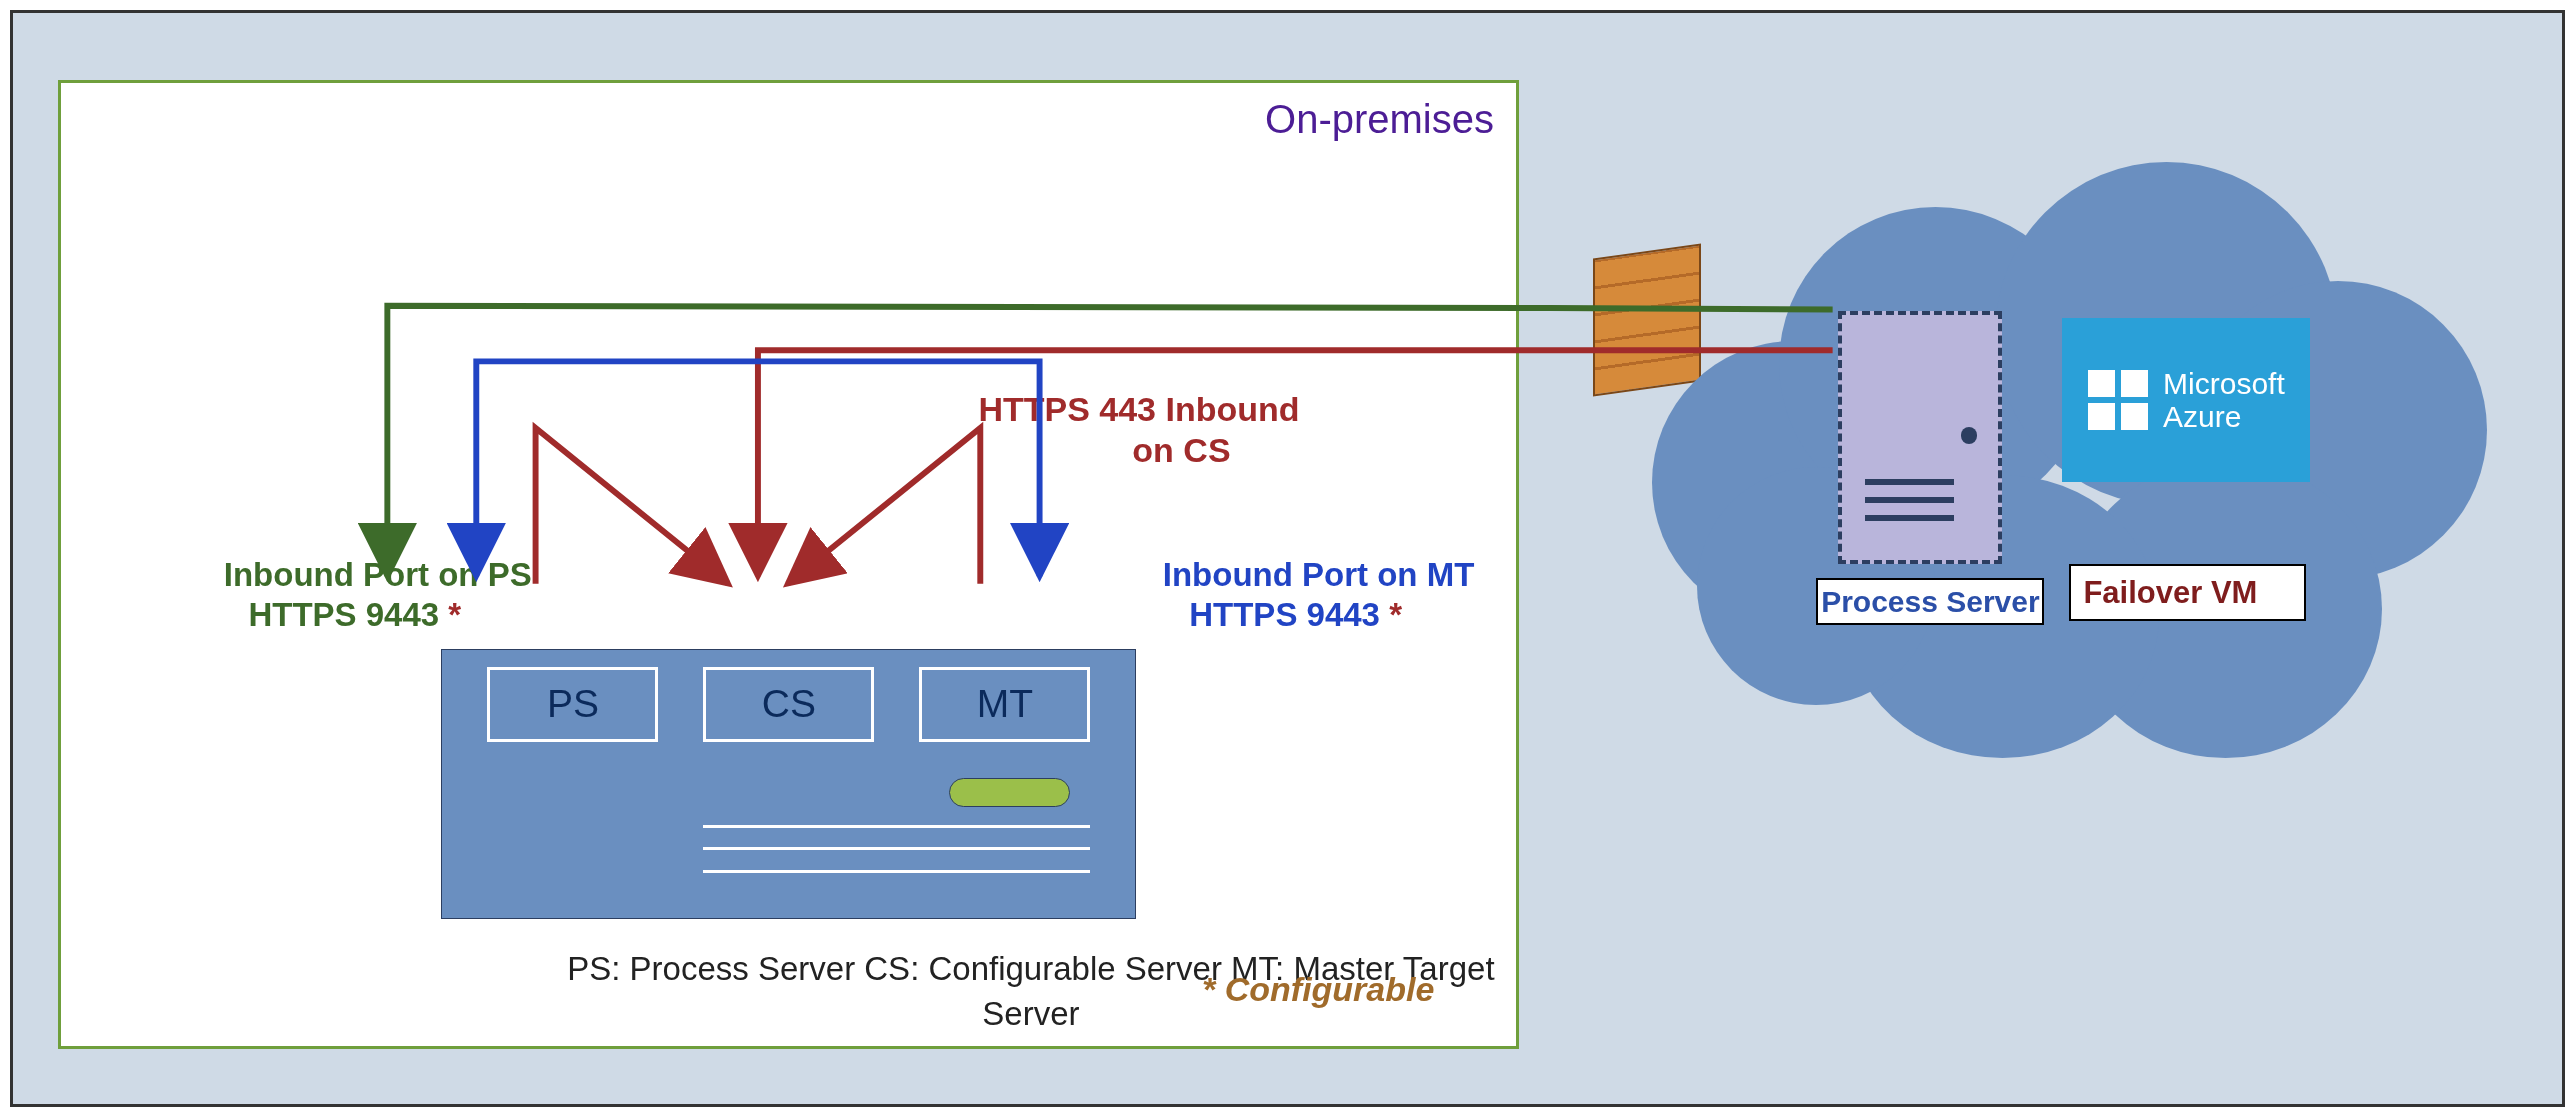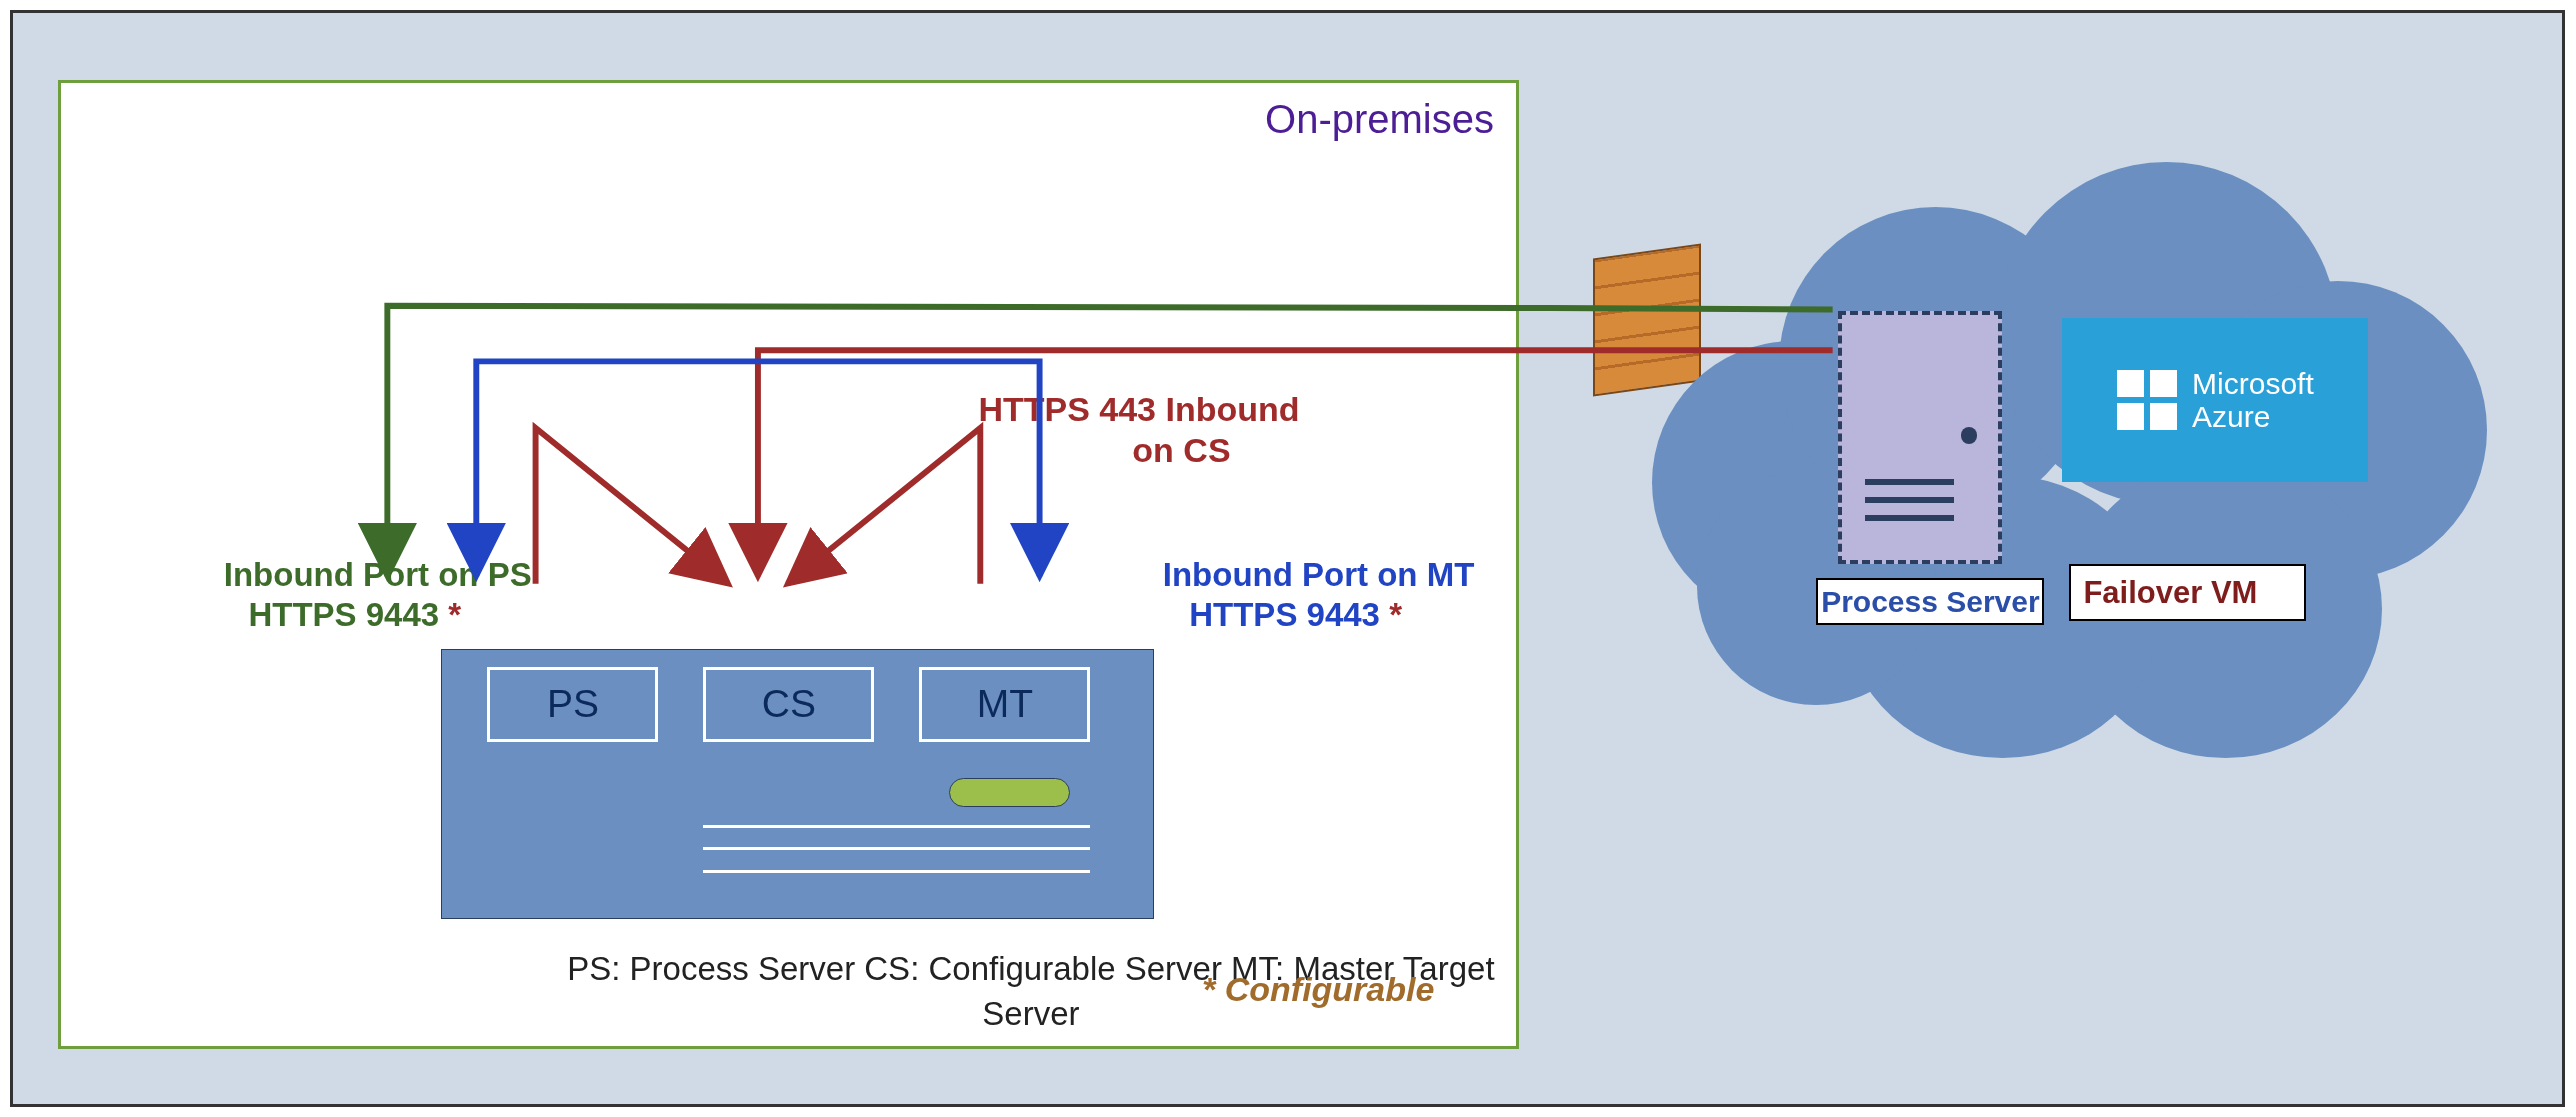--- a/index.html
+++ b/index.html
@@ -43,21 +43,20 @@
     color: #4c1d95;
   }
   .server-block {
     position: absolute;
     left: 380px;
     top: 566px;
     width: 693px;
     height: 268px;
     background: #6a8fc0;
     border: 1.5px solid #2c3e60;
-    padding-left: 18px;
   }
   .server-slot {
     position: absolute;
     top: 16.4px;
     width: 171px;
     height: 75px;
     border: 3px solid #fff;
     box-sizing: border-box;
     display: flex;
     align-items: center;
@@ -182,21 +181,21 @@
     color: #2b4fa8;
     font-size: 30px;
     font-weight: 600;
     text-align: center;
     padding: 4.5px 0;
   }
   .azure-tile {
     position: absolute;
     left: 410px;
     top: 171px;
-    width: 306px;
+    width: 248px;
     height: 164px;
     background: #2aa0d8;
     display: flex;
     align-items: center;
     justify-content: center;
     gap: 15px;
   }
   .azure-tile .winlogo {
     position: relative;
     width: 60px;

